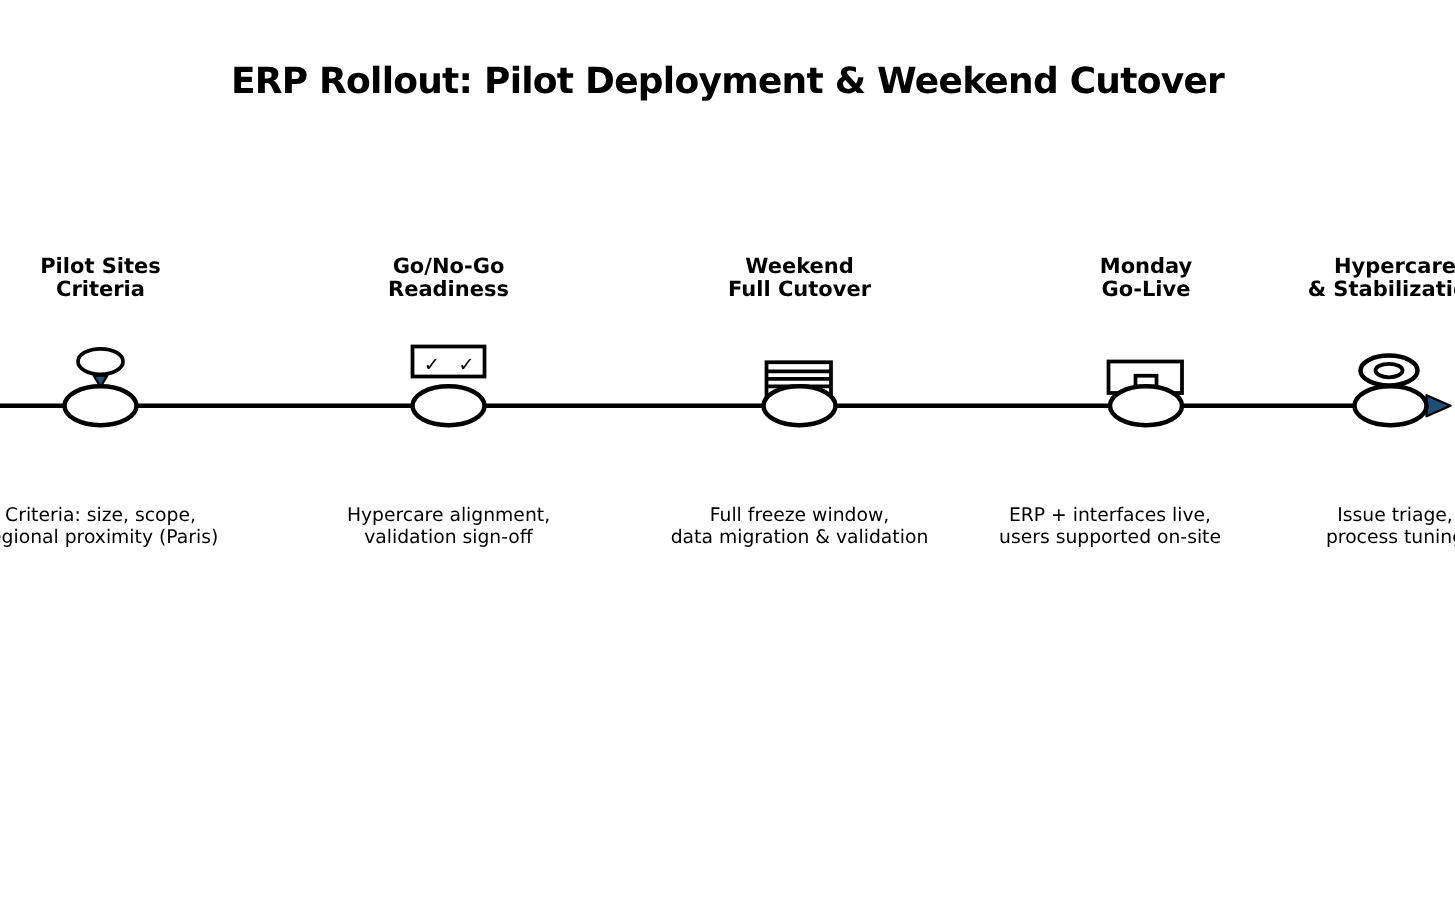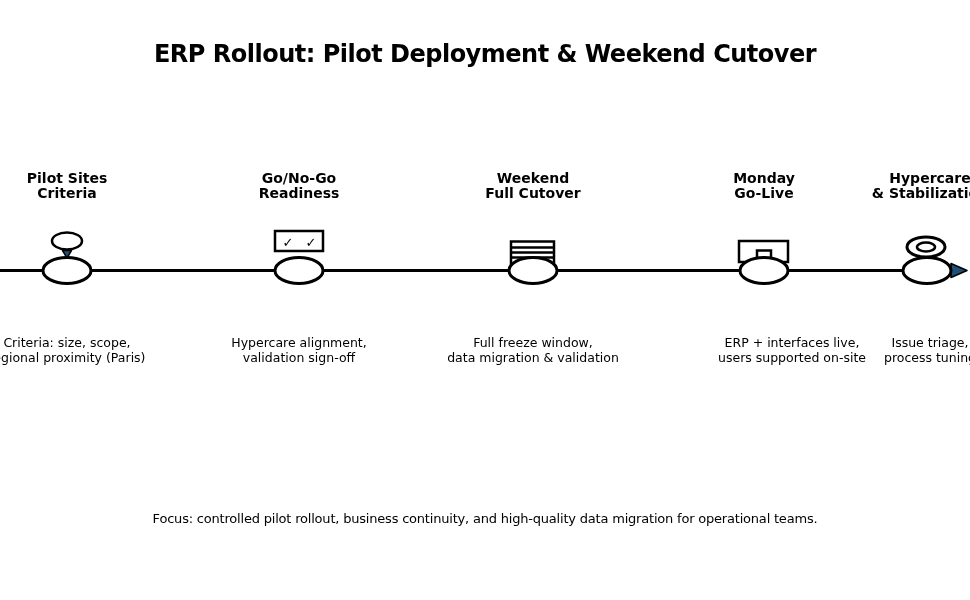--- a/index.html
+++ b/index.html
@@ -162,23 +162,22 @@
     <div>regional proximity (Paris)</div>
   </div>
   <div class="milestone-desc" style="left:299px">
     <div>Hypercare alignment,</div>
     <div>validation sign-off</div>
   </div>
   <div class="milestone-desc" style="left:533px">
     <div>Full freeze window,</div>
     <div>data migration &amp; validation</div>
   </div>
-  <div class="milestone-desc" style="left:792px">
+  <div class="milestone-desc" style="left:740px">
     <div>ERP + interfaces live,</div>
     <div>users supported on-site</div>
   </div>
   <div class="milestone-desc" style="left:930px">
     <div>Issue triage,</div>
     <div>process tuning</div>
   </div>
 
-  <div class="focus-note">Focus: controlled pilot rollout, business continuity, and high-quality data migration for operational teams.</div>
 </div>
 
 </body></html>

